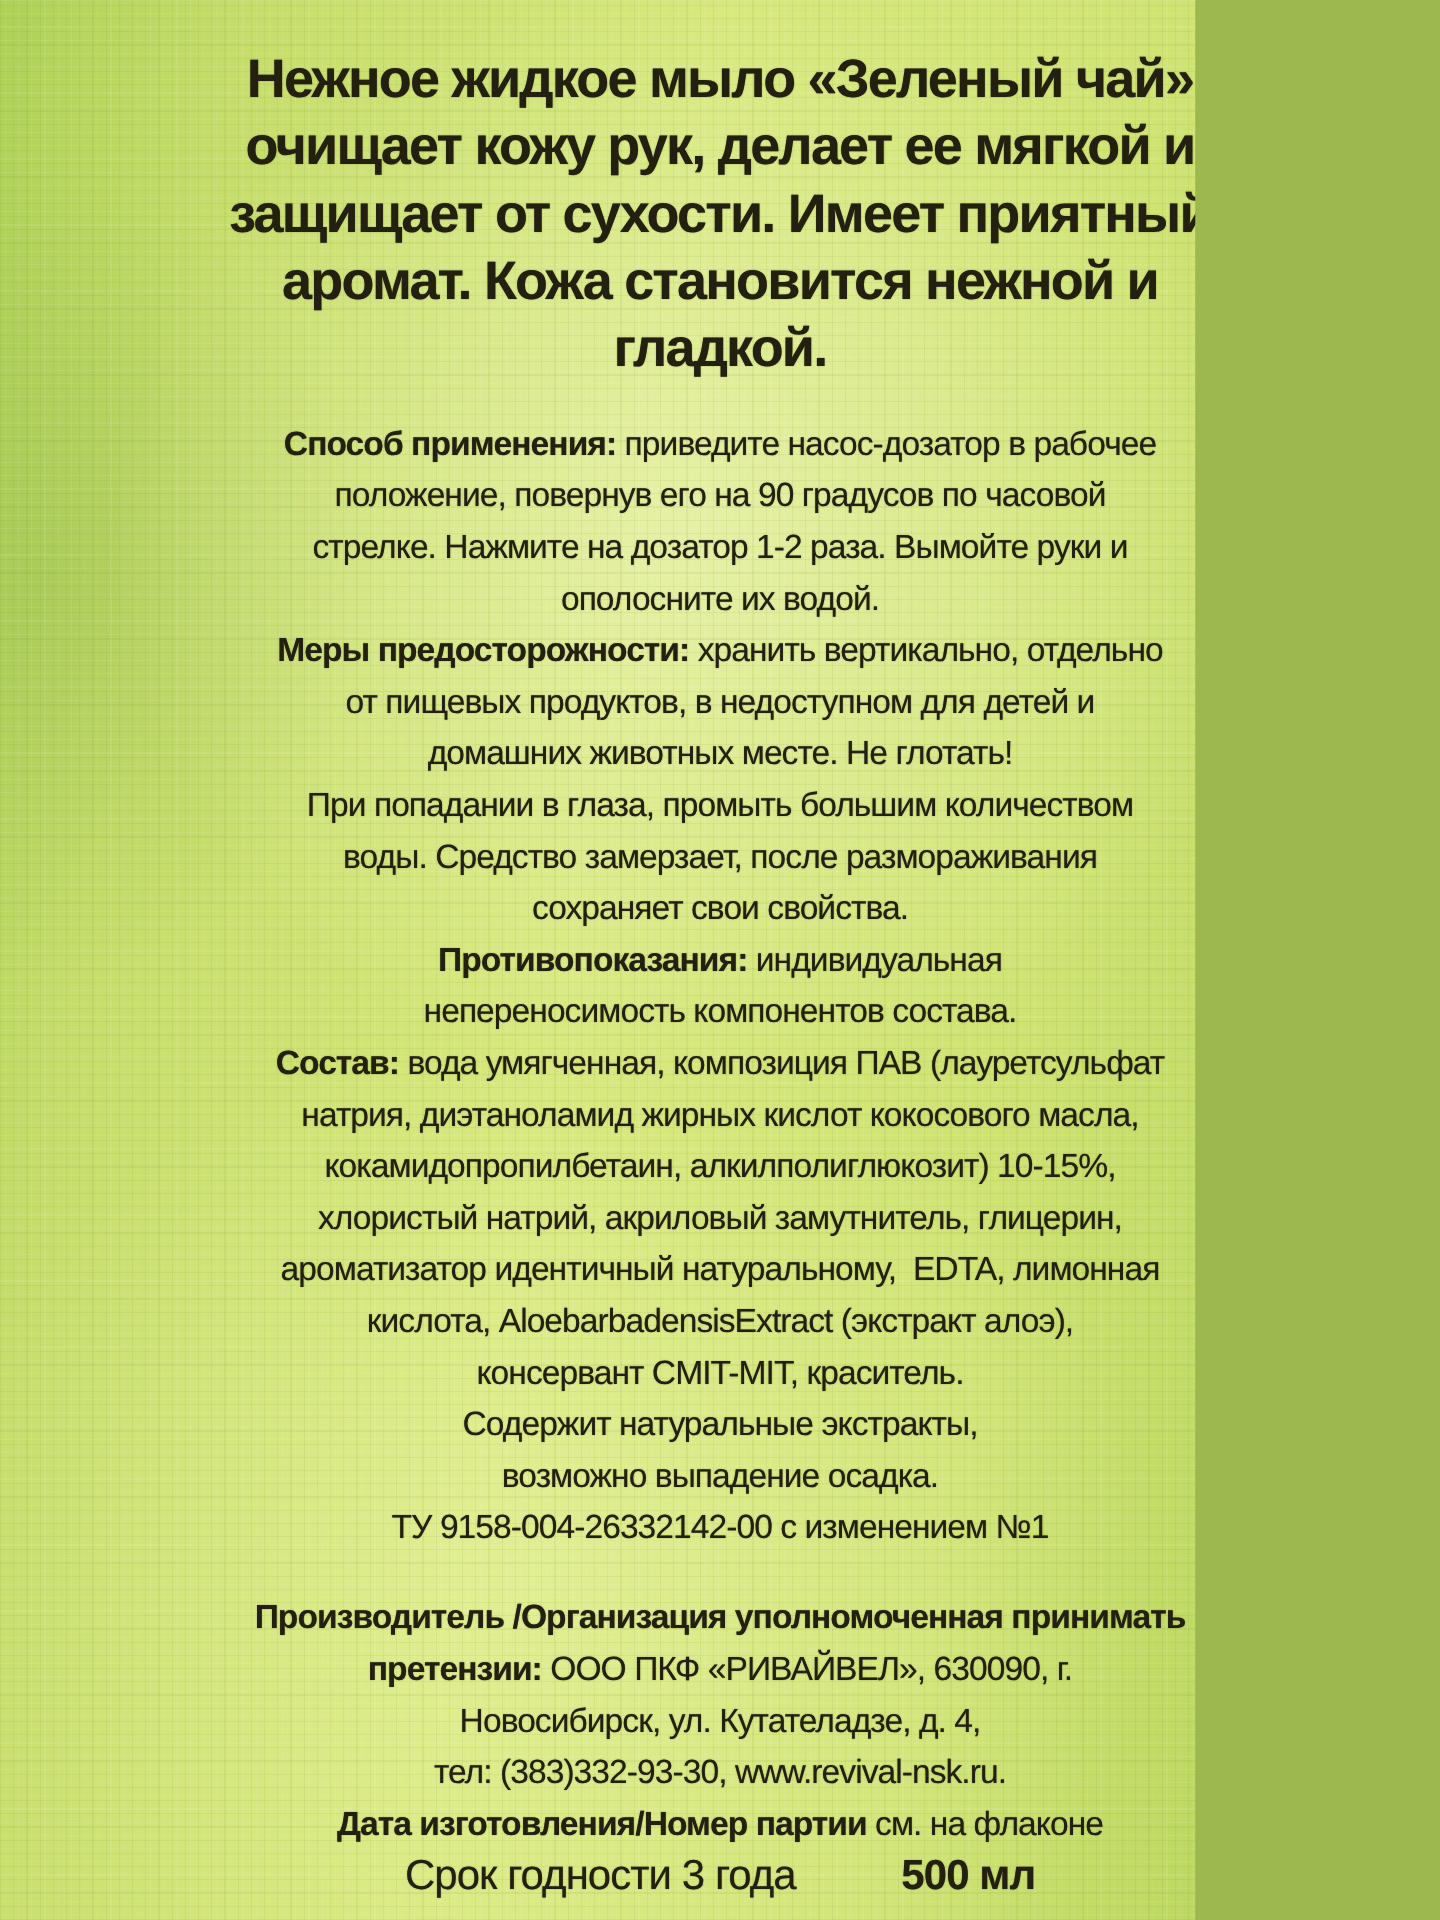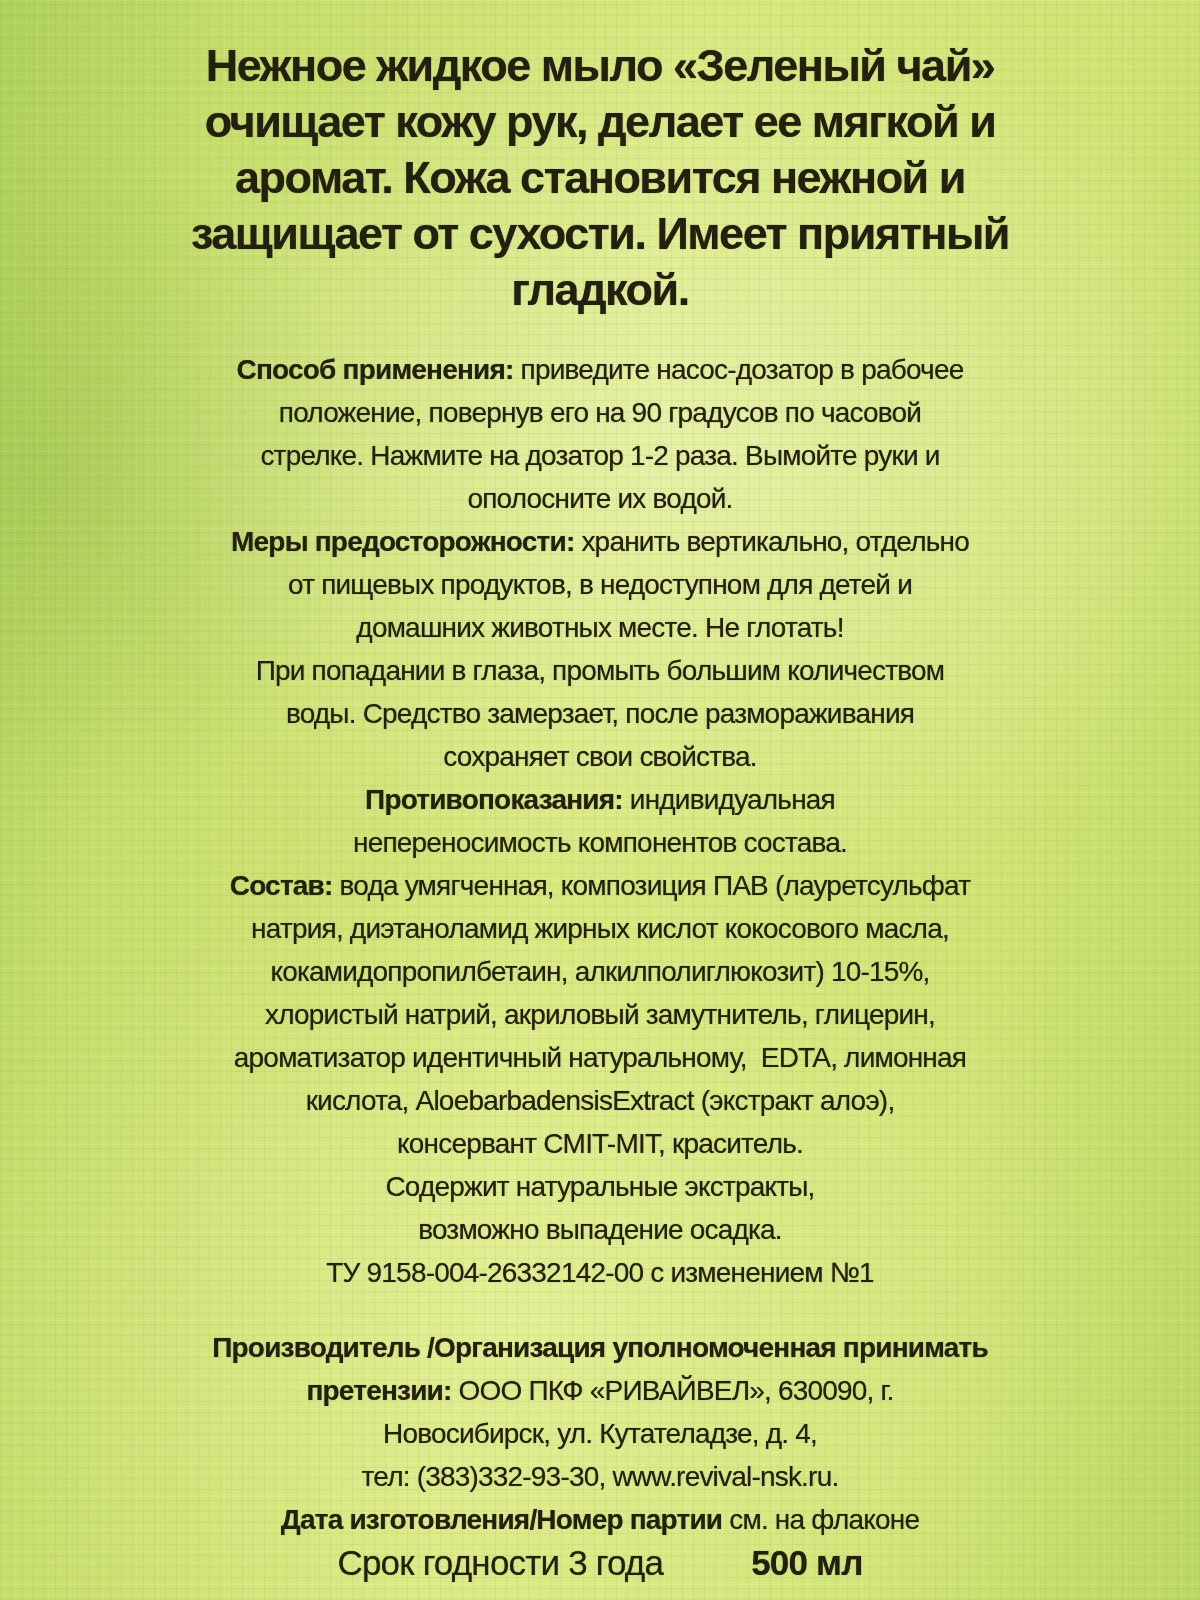--- a/index.html
+++ b/index.html
@@ -2,21 +2,21 @@
 <html style="--background-base: #cde173; --background-edge: #aed158; --background-highlight: #e9f296; --text: #23200f;"><head>
 <meta charset="utf-8">
 <style>
   html, body {
     margin: 0;
     padding: 0;
     background: #9db84e;
   }
   .label {
     position: relative;
-    width: 1200px;
+    width: 996px;
     height: 1600px;
     overflow: hidden;
     font-family: "Liberation Sans", "DejaVu Sans", sans-serif;
     color: var(--text, #23200f);
     background:
       radial-gradient(70% 42% at 58% 28%, rgba(255,255,236,0.38), rgba(255,255,236,0) 70%),
       radial-gradient(80% 45% at 46% 82%, rgba(252,255,205,0.30), rgba(252,255,205,0) 65%),
       radial-gradient(40% 30% at 4% 30%, rgba(140,180,70,0.35), rgba(140,180,70,0) 70%),
       linear-gradient(100deg, #aed158 0%, #c6dd6b 16%, #d7e87c 48%, #cfe373 78%, #bdd862 100%);
   }
@@ -70,22 +70,22 @@
 <body>
 
 <div class="label">
   <div class="texture"></div>
 
   <div class="content">
 
     <div class="intro" id="sec-intro">
         <div class="line"><span>Нежное жидкое мыло «Зеленый чай»</span></div>
         <div class="line"><span>очищает кожу рук, делает ее мягкой и</span></div>
+        <div class="line"><span>защищает от сухости. Имеет приятный</span></div>
         <div class="line"><span>аромат. Кожа становится нежной и</span></div>
-        <div class="line"><span>защищает от сухости. Имеет приятный</span></div>
         <div class="line"><span>гладкой.</span></div>
       </div>
 
     <div class="sec" id="sec-usage">
         <div class="line"><span class="b">Способ применения: </span><span>приведите насос-дозатор в рабочее</span></div>
         <div class="line"><span>положение, повернув его на 90 градусов по часовой</span></div>
         <div class="line"><span>стрелке. Нажмите на дозатор 1-2 раза. Вымойте руки и</span></div>
         <div class="line"><span>ополосните их водой.</span></div>
       </div>
 

